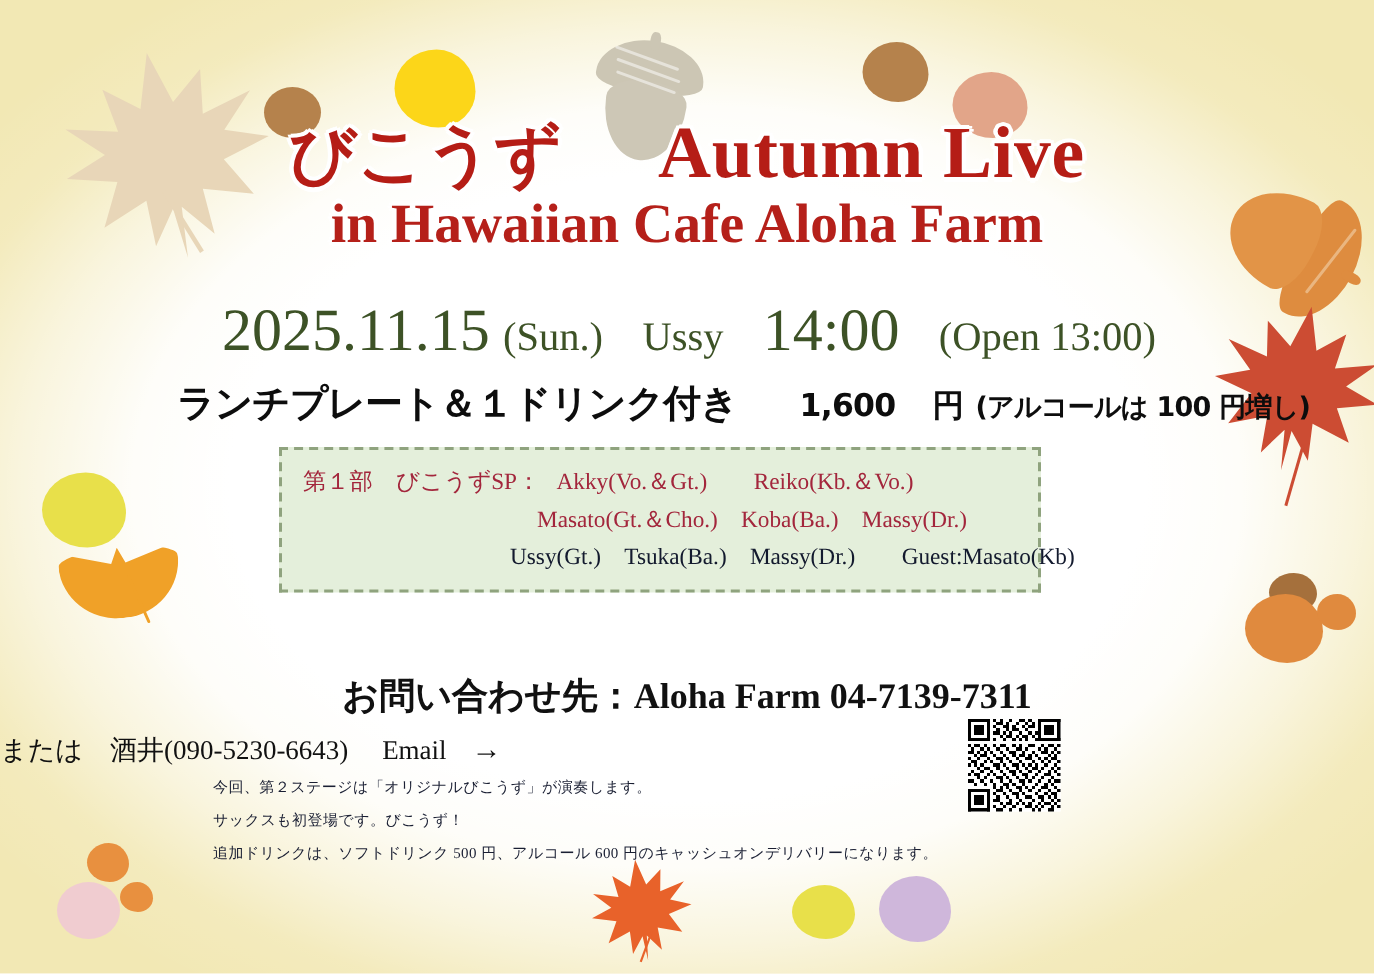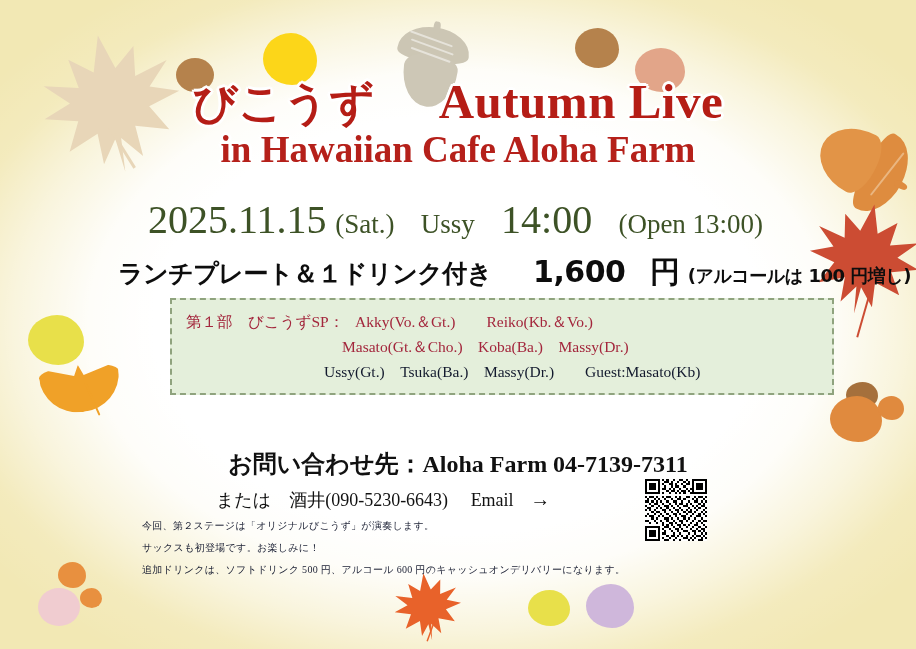--- a/index.html
+++ b/index.html
@@ -85,25 +85,25 @@
     font-size:35px;color:#3d5226;font-weight:normal;
   }
   #date-line .big{font-size:40px;}
   #date-line .sm{font-size:27px;}
   #price-line{
     left:118px;top:252px;
     font-family:"DejaVu Sans","Liberation Sans",sans-serif;
     font-size:25px;font-weight:bold;color:#0d0d0d;
     letter-spacing:-.5px;
   }
-  #price-line .yen{font-size:30px;}
+  #price-line .yen{font-size:21px;}
   #price-line .paren{font-size:18px;}
 
   #member-box{
-    position:absolute;left:170px;top:298px;width:664px;
+    position:absolute;left:186px;top:298px;width:508px;
     background:#e4efdb;
     border:2px dashed #8fa37e;
     padding:9px 0 9px 0;
     box-sizing:border-box;
   }
   .mrow{white-space:nowrap;font-size:15.5px;line-height:25px;}
   .m-red{color:#a3263c;}
   .m-navy{color:#131a2e;}
   .indent{padding-left:170px;}
   .indent2{padding-left:152px;}
@@ -111,21 +111,21 @@
 
   #reserve-note{
     left:0;right:0;top:414px;text-align:center;
     font-size:15px;color:#5a6072;letter-spacing:1px;
   }
   #contact-line{
     left:0;right:0;top:448px;text-align:center;
     font-size:24px;color:#111;font-weight:bold;
   }
   #contact-sub{
-    left:0;right:0;top:488px;text-align:center;
+    left:0;right:0;top:488px;
     font-size:18px;color:#111;
     padding-right:150px;
   }
   #contact-sub .arrow{padding-left:12px;font-size:20px;}
 
   #notes{
     left:142px;top:515px;
     font-size:10px;line-height:22px;color:#1a1f33;
     letter-spacing:.3px;
   }
@@ -212,21 +212,21 @@
   <div class="txt" id="title-main">
     <span class="jp">びこうず</span>
     <span>&nbsp;&nbsp;&nbsp;</span>
     <span>Autumn Live</span>
   </div>
 
   <div class="txt" id="title-sub">in Hawaiian Cafe Aloha Farm</div>
 
   <div class="txt" id="date-line">
     <span class="big">2025.11.15</span>
-    <span class="sm">(Sat.)</span>
+    <span class="sm">(Sun.)</span>
     <span>&nbsp;</span>
     <span class="sm">Ussy</span>
     <span>&nbsp;</span>
     <span class="big">14:00</span>
     <span>&nbsp;</span>
     <span class="sm">(Open 13:00)</span>
   </div>
 
   <div class="txt" id="price-line">
     <span>ランチプレート＆１ドリンク付き</span>
@@ -508,17 +508,17 @@
           <rect x="16" y="28" width="1" height="1"></rect>
           <rect x="20" y="28" width="1" height="1"></rect>
           <rect x="22" y="28" width="1" height="1"></rect>
           <rect x="25" y="28" width="2" height="1"></rect>
       </g>
     </svg>
   </div>
 
   <div class="txt" id="notes">
     <div>今回、第２ステージは「オリジナルびこうず」が演奏します。</div>
-    <div>サックスも初登場です。お楽しみに！</div>
+    <div>サックスも初登場です。びこうず！</div>
     <div>追加ドリンクは、ソフトドリンク 500 円、アルコール 600 円のキャッシュオンデリバリーになります。</div>
   </div>
 
 </div>
 
 </body></html>

